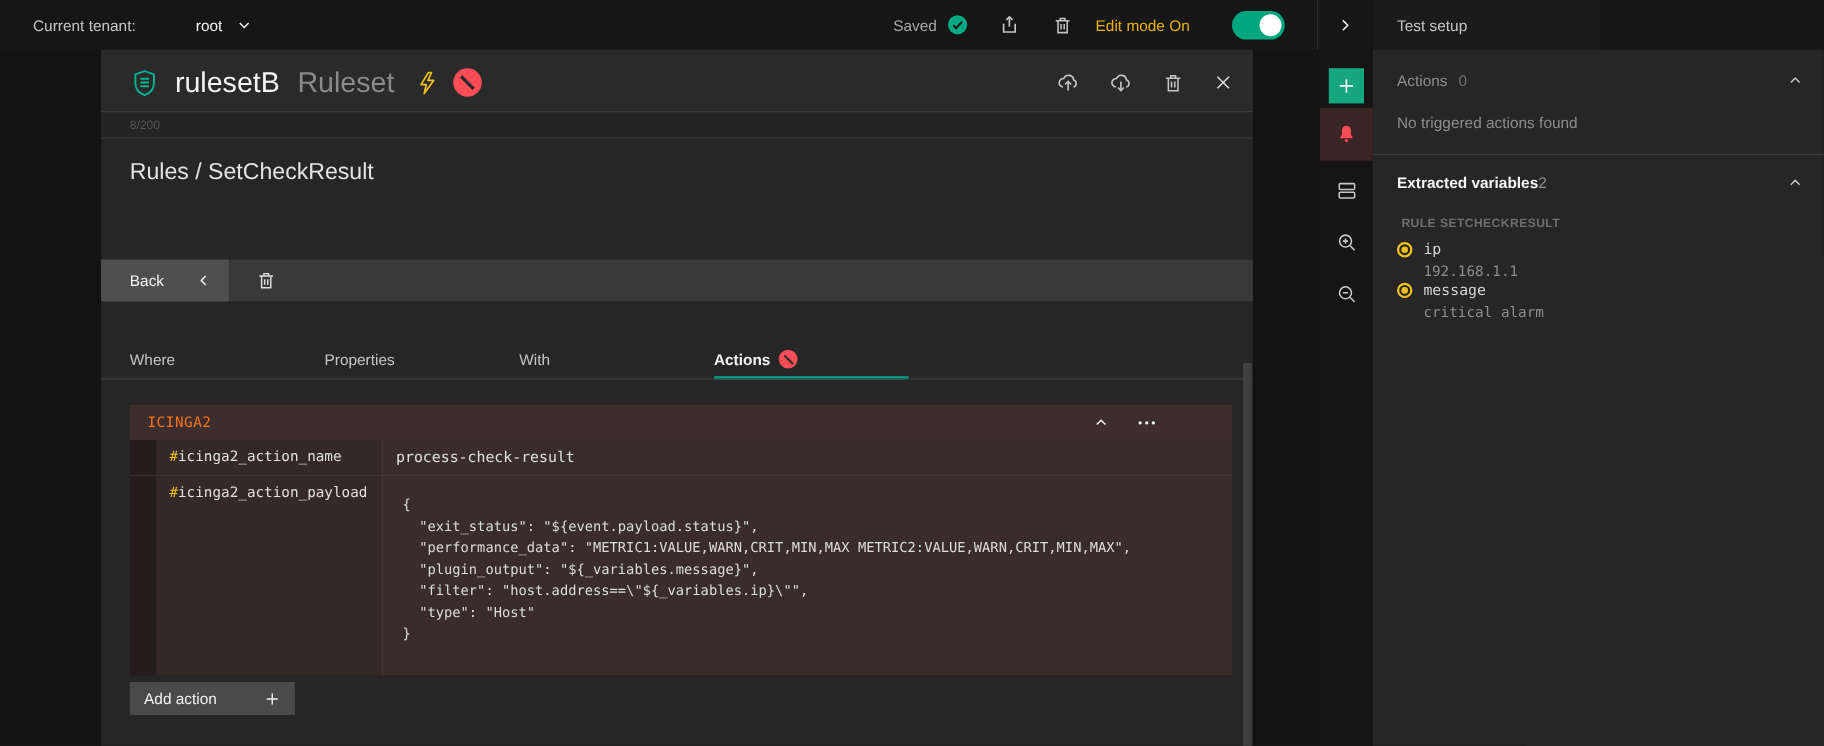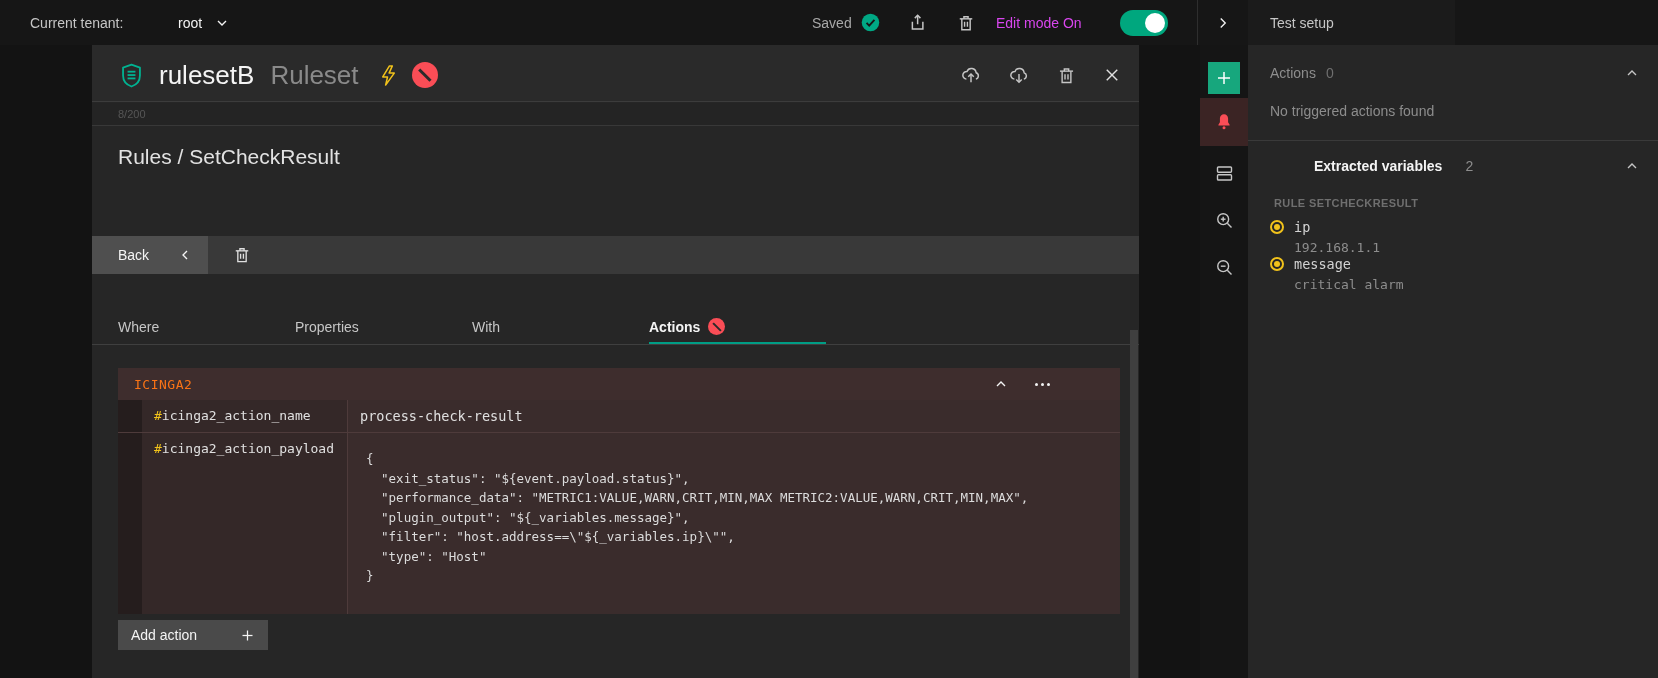--- a/index.html
+++ b/index.html
@@ -18,21 +18,21 @@
   .topbar { position:absolute; left:0; top:0; width:1658px; height:45px; background:#161616; z-index:5; }
   .topbar-item { position:absolute; top:0; height:45px; display:flex; align-items:center; }
   .tenant-label { left:30px; color:#c6c6c6; }
   .tenant-value { left:178px; color:#f4f4f4; }
   .tenant-chevron { left:214px; }
   .saved-label { left:812px; color:#a8a8a8; }
   .saved-check { left:860px; }
   .icon-btn { cursor:pointer; }
   .export-btn { left:908px; }
   .topbar-trash { left:956px; }
-  .editmode-label { left:996px; color:#d946ef; }
+  .editmode-label { left:996px; color:#eab308; }
   .toggle { left:1120px; }
   .toggle-track { width:48px; height:26px; border-radius:13px; background:#00a77e; position:relative; }
   .toggle-knob { position:absolute; right:3px; top:3px; width:20px; height:20px; border-radius:50%; background:#ffffff; }
   .topbar-divider { position:absolute; left:1197px; top:0; width:1px; height:45px; background:#2e2e2e; }
   .panel-collapse { left:1206px; width:34px; justify-content:center; }
 
   .rp-tab { position:absolute; top:0; height:45px; display:flex; align-items:center; padding-left:22px; cursor:pointer; }
   .rp-tab-setup { left:1248px; width:207px; background:#1b1b1b; color:#c6c6c6; }
   .rp-tab-results { left:1455px; width:203px; background:#333333; color:#f4f4f4; font-weight:bold; border-top:3px solid #009d85; }
 
@@ -90,21 +90,21 @@
   .strip-icon { position:absolute; left:0; width:48px; display:flex; justify-content:center; cursor:pointer; }
 
   
   .right-panel { position:absolute; left:1248px; top:45px; width:410px; height:633px; background:#262626; }
   .rp-row { position:absolute; display:flex; align-items:center; }
   .rp-actions-title { left:22px; top:20px; color:#8d8d8d; gap:10px; }
   .rp-count { color:#6f6f6f; }
   .rp-chevron { position:absolute; right:18px; cursor:pointer; }
   .rp-empty { left:22px; top:58px; color:#8d8d8d; }
   .rp-divider { position:absolute; left:0; top:95px; width:100%; height:1px; background:#3a3a3a; }
-  .rp-vars-title { left:22px; top:113px; color:#f4f4f4; font-weight:bold; gap:23px;margin-left:44px; }
+  .rp-vars-title { left:22px; top:113px; color:#f4f4f4; font-weight:bold; gap:0; }
   .rp-vars-title .rp-count { font-weight:normal; color:#8d8d8d; }
   .rp-group-label { left:26px; top:152px; font-size:11px; font-weight:bold; letter-spacing:0.4px; color:#6f6f6f; }
   .var-dot { width:14px; height:14px; border-radius:50%; border:2px solid #f1c21b; position:relative; flex:none; }
   .var-dot::after { content:""; position:absolute; left:2px; top:2px; width:6px; height:6px; border-radius:50%; background:#f1c21b; }
   .var-name-row { gap:10px; left:22px; }
   .var-name { font-size:13.5px; color:#d4d4d4; }
   .var-value { left:46px; font-size:13px; color:#8d8d8d; }
 </style>
 </head>
 <body>

